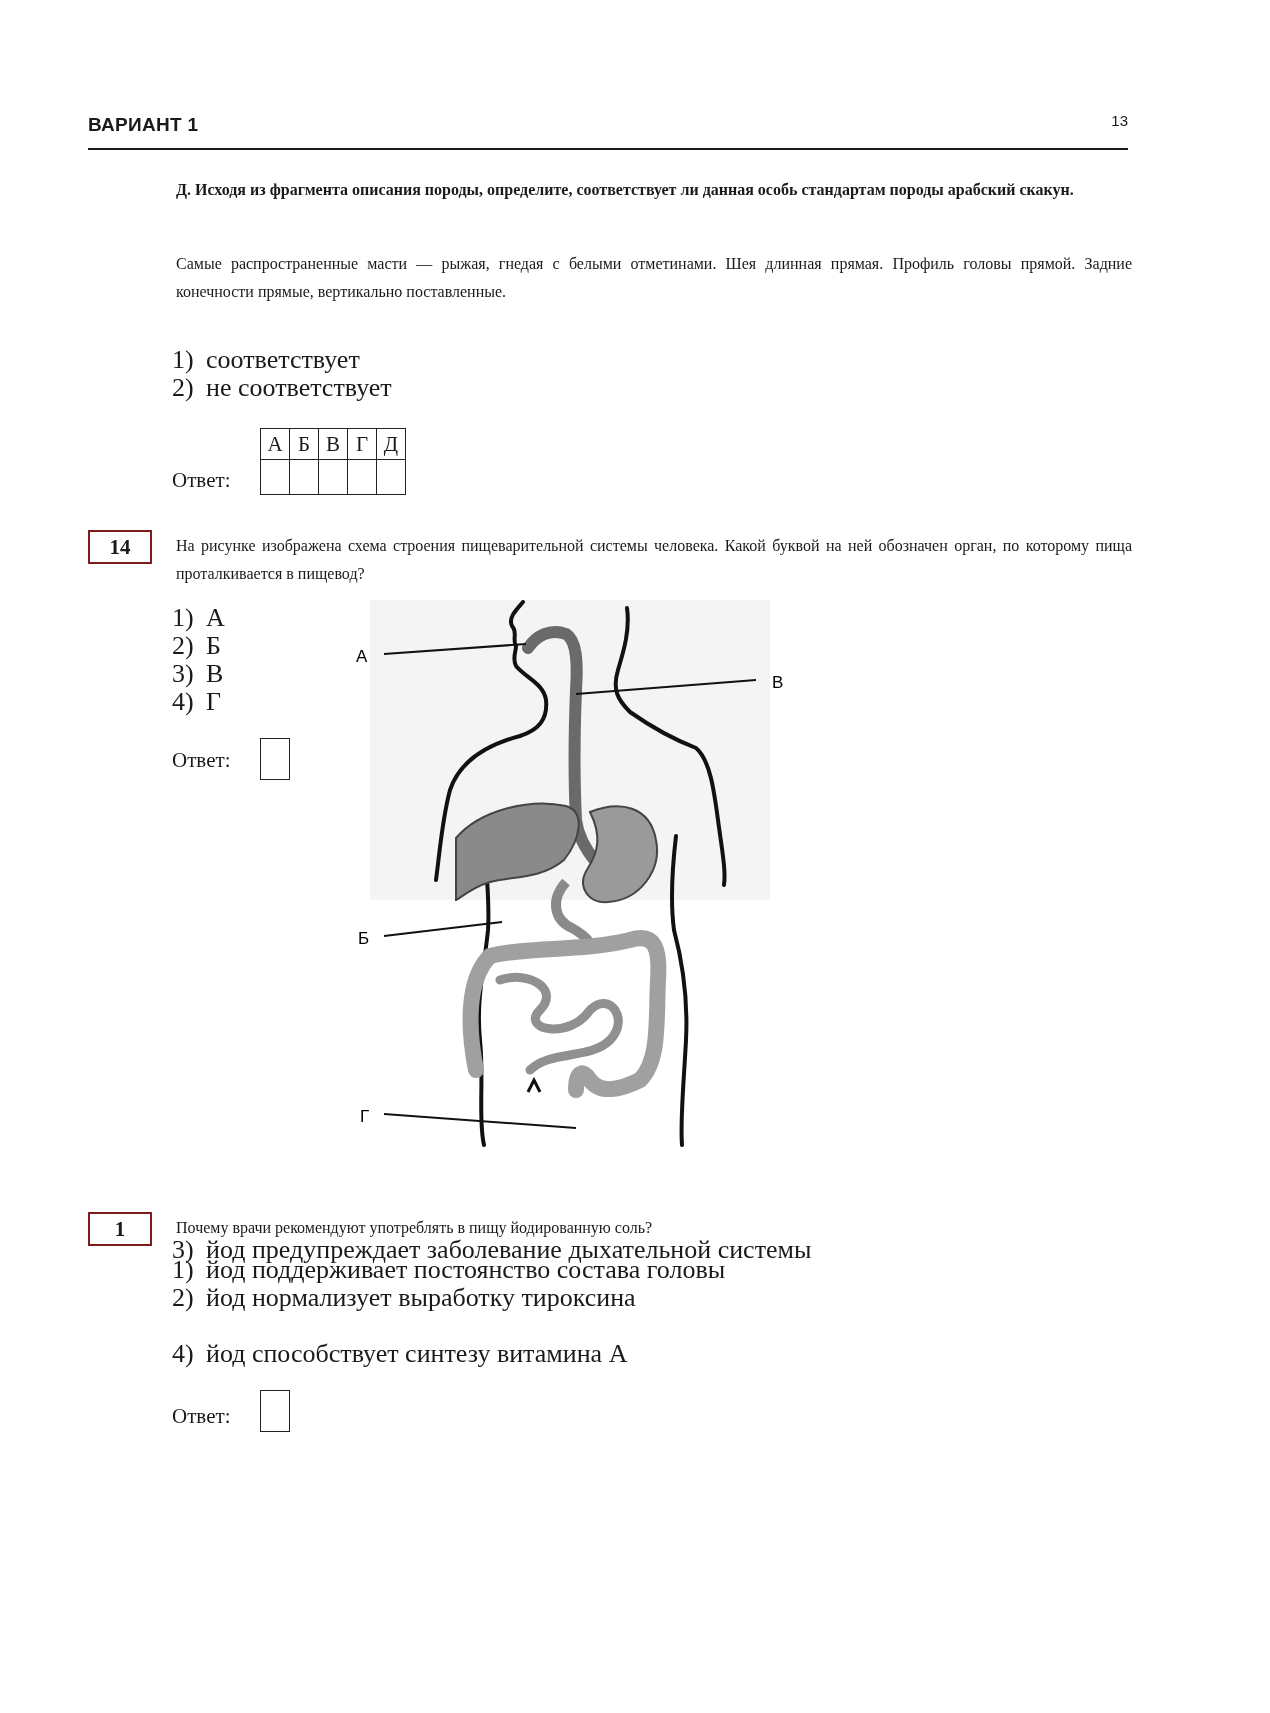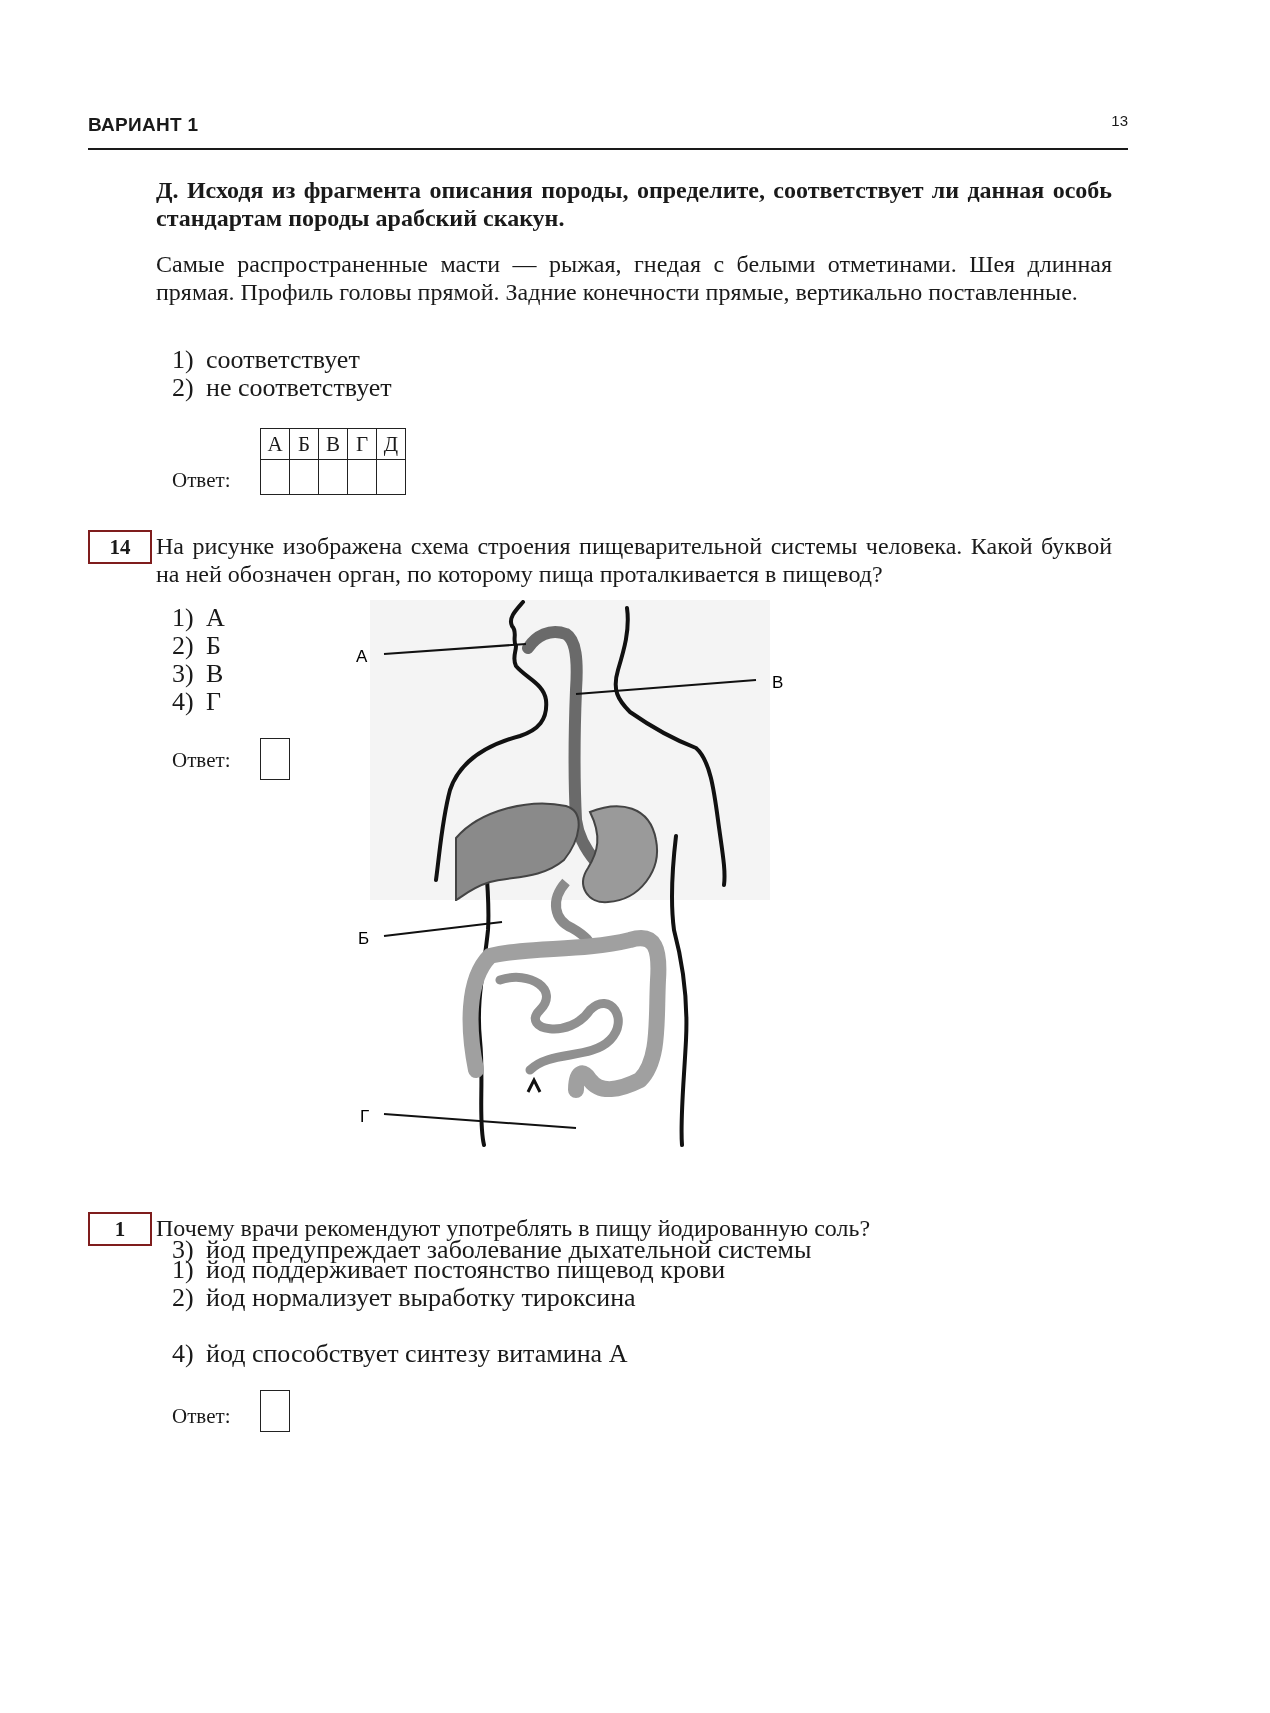--- a/index.html
+++ b/index.html
@@ -2,21 +2,21 @@
 <html><head>
 <meta charset="utf-8">
 <style>
   html, body { margin:0; padding:0; background:#ffffff; }
   body { width:1270px; height:1713px; position:relative; overflow:hidden; color:#1a1a1a;
          font-family:"Liberation Serif", "DejaVu Serif", serif; }
   .abs { position:absolute; }
   .hdr-left { left:88px; top:114px; font-family:"Liberation Sans", sans-serif; font-weight:bold; font-size:19px; letter-spacing:0.3px; }
   .hdr-right { right:142px; top:112px; font-family:"Liberation Sans", sans-serif; font-size:15px; }
   .hdr-rule { left:88px; top:148px; width:1040px; height:2px; background:#1a1a1a; }
-  .para { left:156px; width:956px; font-size:24px; line-height:28px; text-align:justify; }
+  .para { left:176px; width:956px; font-size:16px; line-height:28px; text-align:justify; }
   .bold { font-weight:bold; }
   .opt { left:172px; font-size:26px; line-height:28px; }
   .opt .num { display:inline-block; width:34px; }
   .ans-label { font-size:21px; }
   table.grid { border-collapse:collapse; position:absolute; }
   table.grid td { border:1.5px solid #222; width:28px; height:34px; text-align:center; font-size:21px; padding:0; }
   table.grid tr.head td { height:30px; }
   .box { border:1.5px solid #222; background:#fff; width:28px; height:40px; }
   .qnum { left:88px; width:60px; height:30px; border:2px solid #7f1d1d; text-align:center;
           font-weight:bold; font-size:21px; line-height:30px; }
@@ -111,21 +111,21 @@
   <text x="16" y="62" class="diag-label">А</text>
   <text x="432" y="88" class="diag-label">В</text>
   <text x="18" y="344" class="diag-label">Б</text>
   <text x="20" y="522" class="diag-label">Г</text>
 </svg>
 
 <div class="abs qnum" style="top:1212px;">1</div>
 <div class="abs para" style="top:1214px;">Почему врачи рекомендуют употреблять в пищу йодированную соль?</div>
 
 <div class="abs opt" style="top:1256px;">
-  <span class="num">1)</span><span>йод поддерживает постоянство пищевод крови</span>
+  <span class="num">1)</span><span>йод поддерживает постоянство состава головы</span>
 </div>
 <div class="abs opt" style="top:1284px;">
   <span class="num">2)</span><span>йод нормализует выработку тироксина</span>
 </div>
 <div class="abs opt" style="top:1236px;">
   <span class="num">3)</span><span>йод предупреждает заболевание дыхательной системы</span>
 </div>
 <div class="abs opt" style="top:1340px;">
   <span class="num">4)</span><span>йод способствует синтезу витамина А</span>
 </div>

